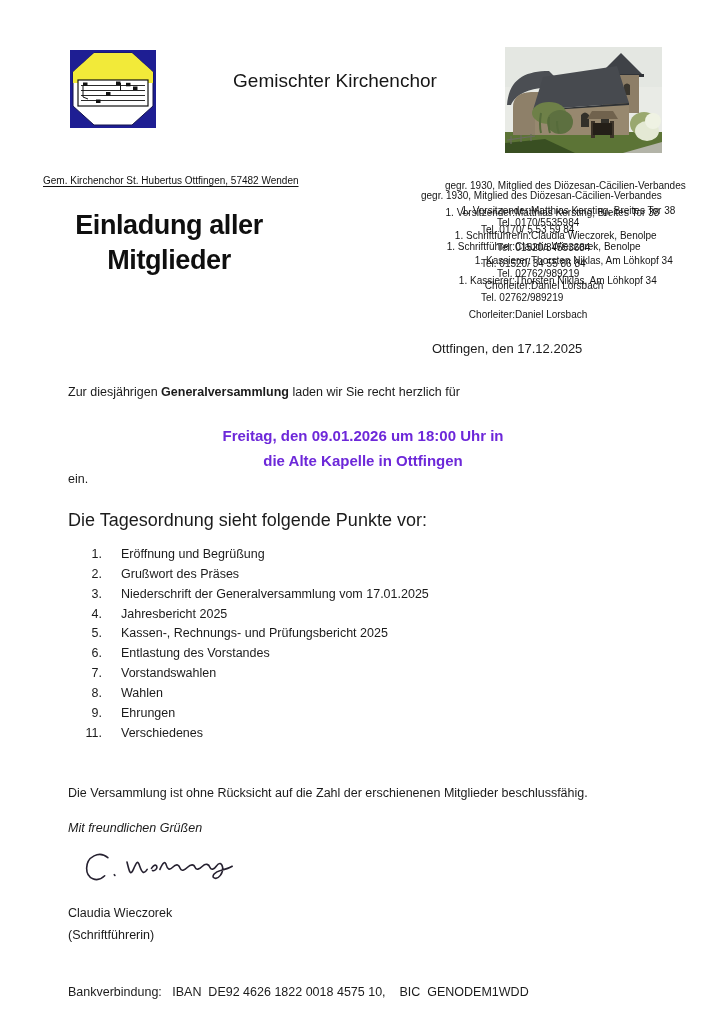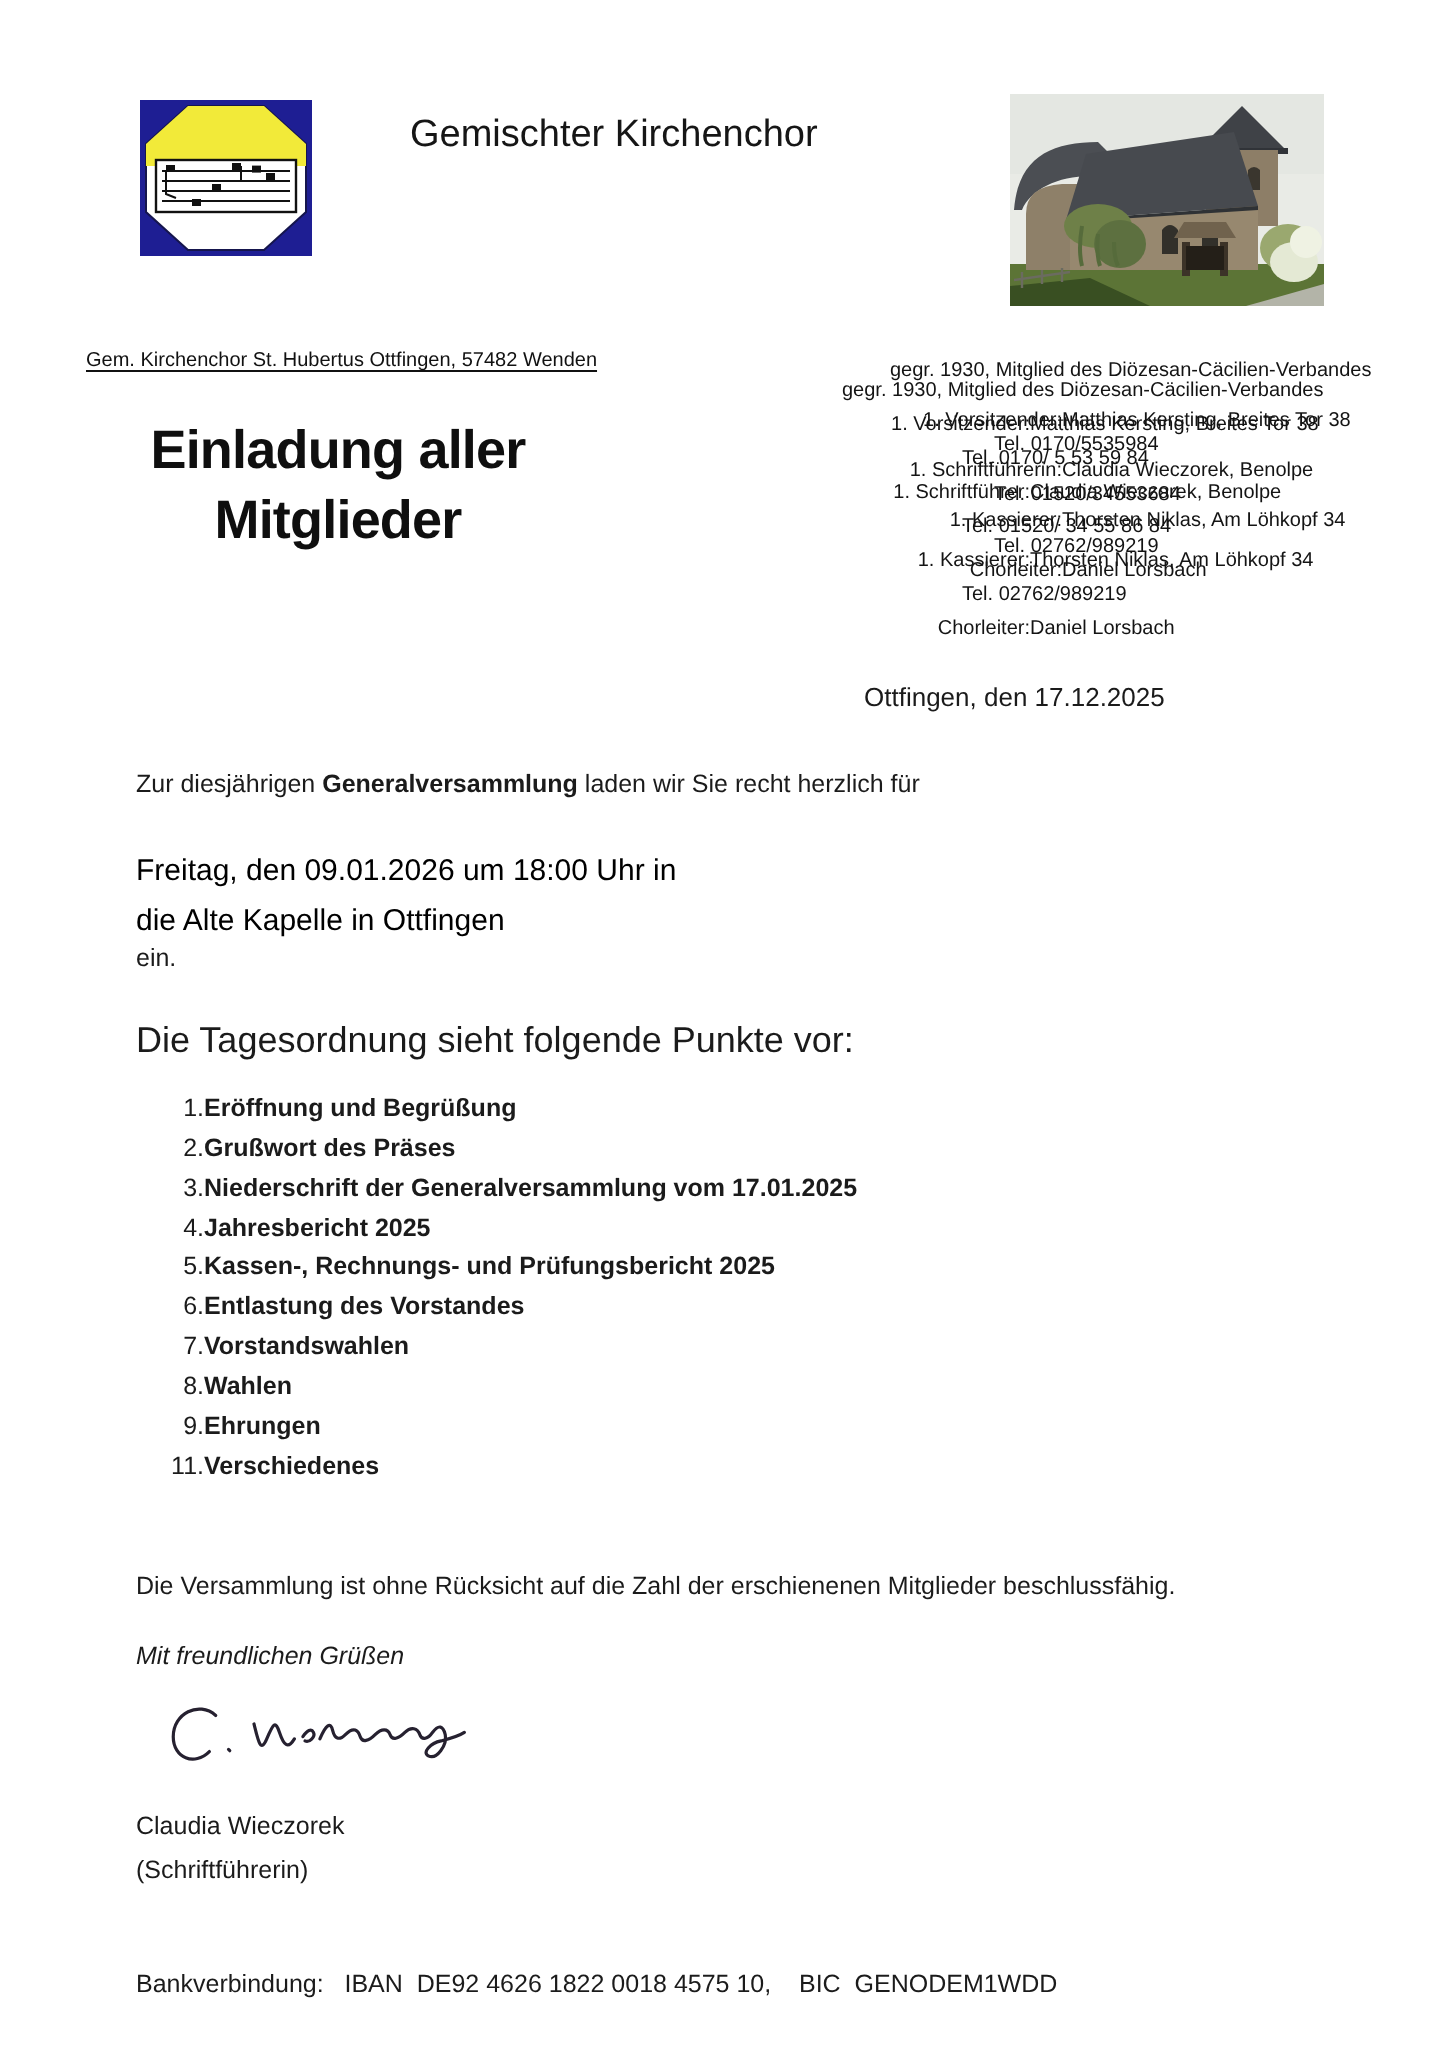--- a/index.html
+++ b/index.html
@@ -9,21 +9,22 @@
     margin:0 auto;
     background:#ffffff;
     font-family:"Liberation Sans", sans-serif;
     color:#1b1b1b;
     overflow:hidden;
   }
   .abs{position:absolute;}
 
   
   .org-title{
-    left:205px;top:55px;width:260px;
+    left:205px;top:68px;width:260px;
+    text-align:center;
     font-size:19px;line-height:25px;
     color:#161616;
   }
   .logo-svg{left:70px;top:50px;}
   .church-svg{left:505px;top:47px;}
 
   
   .sender{
     left:43px;top:175px;
     font-size:10px;
@@ -51,30 +52,31 @@
     color:#0f0f0f;
   }
 
   .dateline{left:432px;top:341px;font-size:13px;}
 
   .intro{left:68px;top:385px;font-size:12.5px;}
   .intro b{font-weight:700;}
 
   .event{
     left:68px;top:424px;width:590px;
-    font-size:15px;line-height:24.5px;font-weight:400;
-    color:#000000;
+    text-align:center;
+    font-size:15px;line-height:24.5px;font-weight:700;
+    color:#6d28d9;
   }
   .ein{left:68px;top:472px;font-size:12.5px;}
   .agenda-intro{left:68px;top:510px;font-size:18px;}
 
   .agenda{left:68px;top:545px;font-size:12.5px;}
   .agenda-row{display:flex;line-height:19.85px;}
   .agenda-num{width:34px;flex:none;text-align:right;}
-  .agenda-text{font-weight:bold;}
+  .agenda-text{margin-left:19px;}
 
   .quorum{left:68px;top:786px;font-size:12.5px;}
   .regards{left:68px;top:821px;font-size:12.5px;font-style:italic;}
   .signature-svg{left:76px;top:847px;}
   .signer{left:68px;top:902px;font-size:12.5px;line-height:22px;}
 
   .bank{left:68px;top:985px;font-size:12.5px;white-space:pre;}
 </style>
 </head>
 <body>

